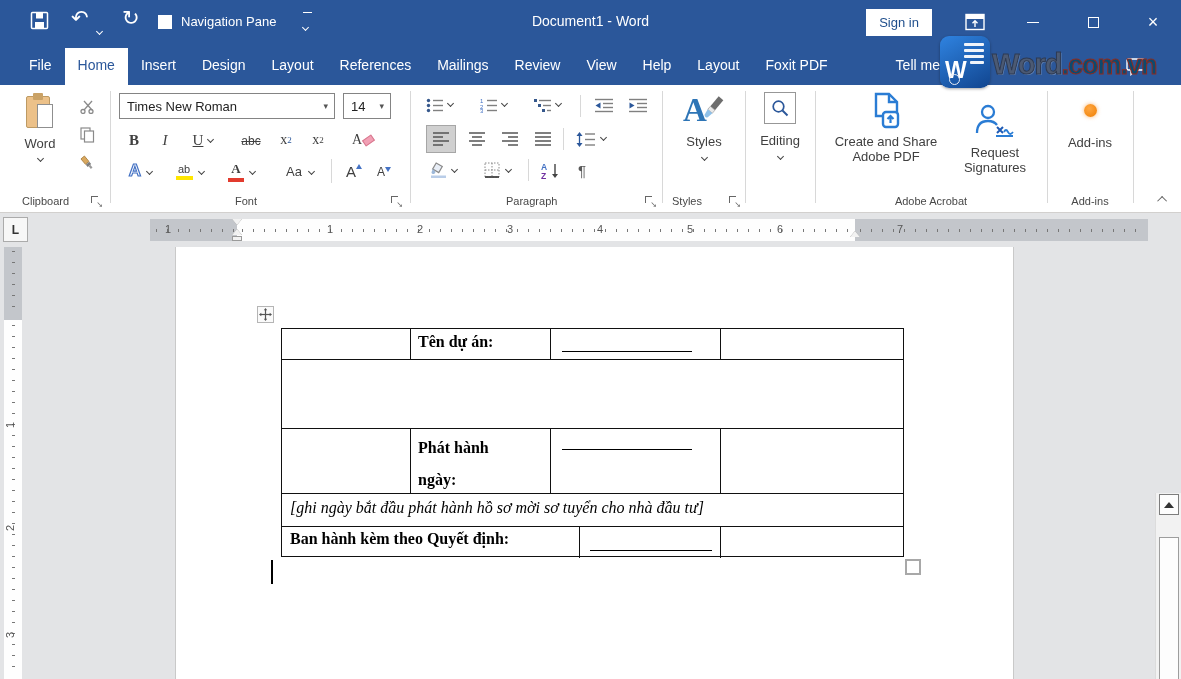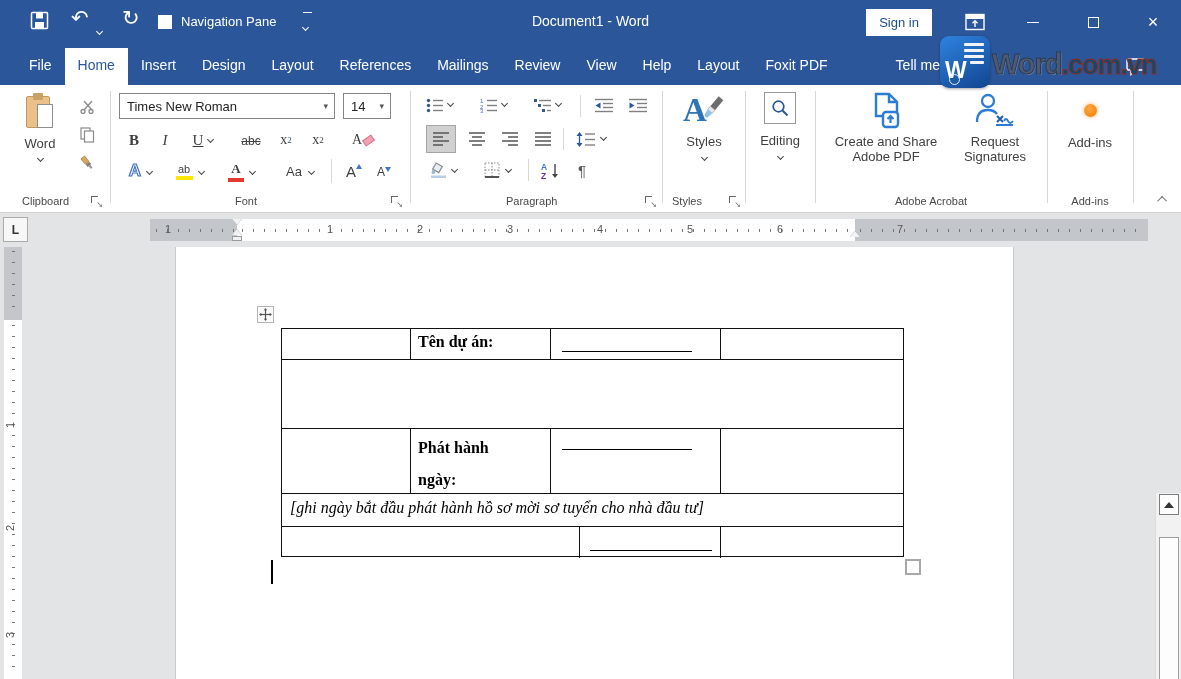--- a/index.html
+++ b/index.html
@@ -477,21 +477,21 @@
           <svg width="36" height="38" viewBox="0 0 36 38">
               <path d="M8,2 h13 l8,8 v14 h-21 Z" fill="none" stroke="#2a7cd4" stroke-width="2.4"></path>
               <path d="M21,2 v8 h8" fill="none" stroke="#2a7cd4" stroke-width="2.4"></path>
               <rect x="15" y="20" width="15" height="15" rx="3" fill="#fff" stroke="#2a7cd4" stroke-width="2.4"></rect>
               <path d="M22.5,31 L22.5,24.5 M19.5,27 L22.5,24 L25.5,27" fill="none" stroke="#2a7cd4" stroke-width="2.2"></path>
             </svg>
         </span>
         <span class="lbl">Create and Share</span>
         <span class="lbl">Adobe PDF</span>
       </div>
-      <div class="bigbtn" style="left:134px; top:7px; width:92px; height:96px;">
+      <div class="bigbtn" style="left:134px; top:18px; width:92px; height:96px;">
         <span>
           <svg width="40" height="38" viewBox="0 0 40 38">
               <circle cx="13" cy="9" r="6" fill="none" stroke="#2a7cd4" stroke-width="2.3"></circle>
               <path d="M2,30 Q2,18 13,18 Q19,18 22,22" fill="none" stroke="#2a7cd4" stroke-width="2.3"></path>
               <path d="M22,24 l6,6 M28,24 l-6,6" stroke="#1f5bb5" stroke-width="2"></path>
               <path d="M29,29 q2,-4 4,0 t5,0" fill="none" stroke="#2a7cd4" stroke-width="1.8"></path>
               <line x1="21" y1="33" x2="38" y2="33" stroke="#2a7cd4" stroke-width="2"></line>
             </svg>
         </span>
         <span class="lbl">Request</span>
@@ -577,20 +577,21 @@
         <span class="vline" style="left:268px; top:99px; height:65px;"></span>
         <span class="vline" style="left:438px; top:99px; height:65px;"></span>
         <span class="vline" style="left:297px; top:197px; height:32px;"></span>
         <span class="vline" style="left:438px; top:197px; height:32px;"></span>
 
         <span class="cellt bold" style="left:136px; top:4px;">Tên dự án:</span>
         <span class="blank" style="left:280px; top:9px; width:130px;"></span>
         <div class="cellt bold" style="left:136px; top:103px; width:94px; line-height:32px;">Phát hành ngày:</div>
         <span class="blank" style="left:280px; top:107px; width:130px;"></span>
         <div class="cellt ital" style="left:8px; top:170px;">[ghi ngày bắt đầu phát hành hồ sơ mời sơ tuyển cho nhà đầu tư]</div>
+        <span class="cellt bold" style="left:8px; top:201px;">Ban hành kèm theo Quyết định:</span>
         <span class="blank" style="left:308px; top:208px; width:122px;"></span>
       </div>
 
       <span class="abs" style="left:95px; top:313px; width:1.6px; height:24px; background:#000;"></span>
 
       <span class="abs" style="left:729px; top:312px; width:16px; height:16px; background:#fff; border:2px solid #a8a8a8;"></span>
     </div>
 
     <div class="scrollbar">
       <span class="sb-btn">

